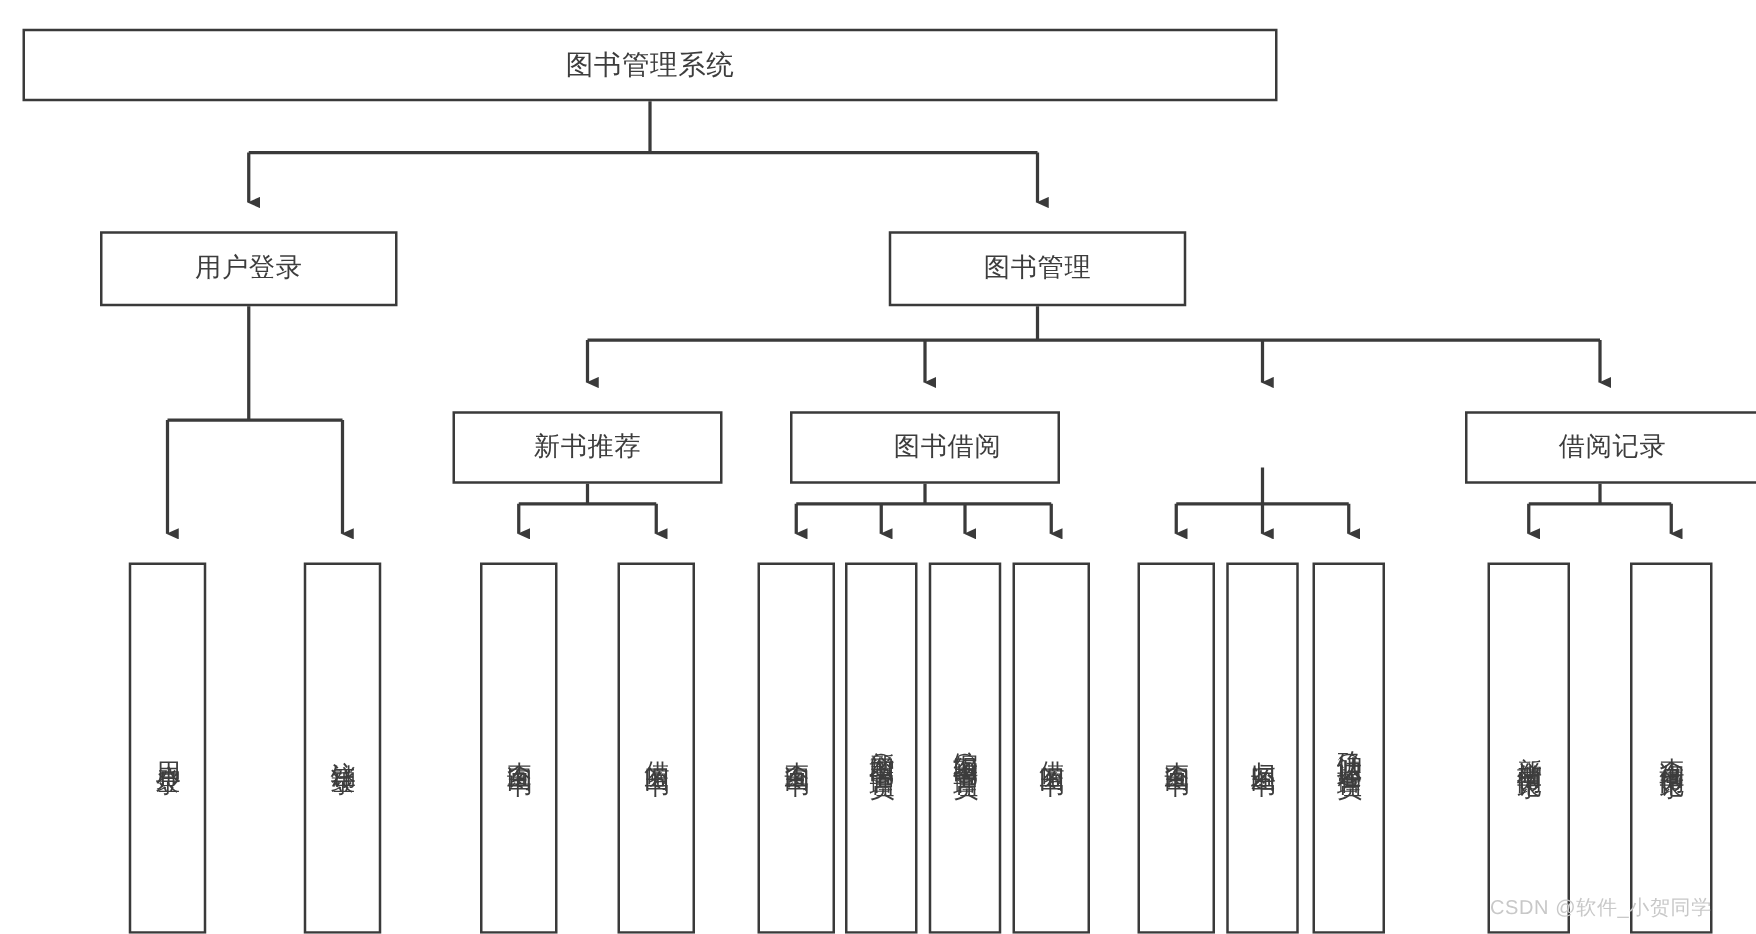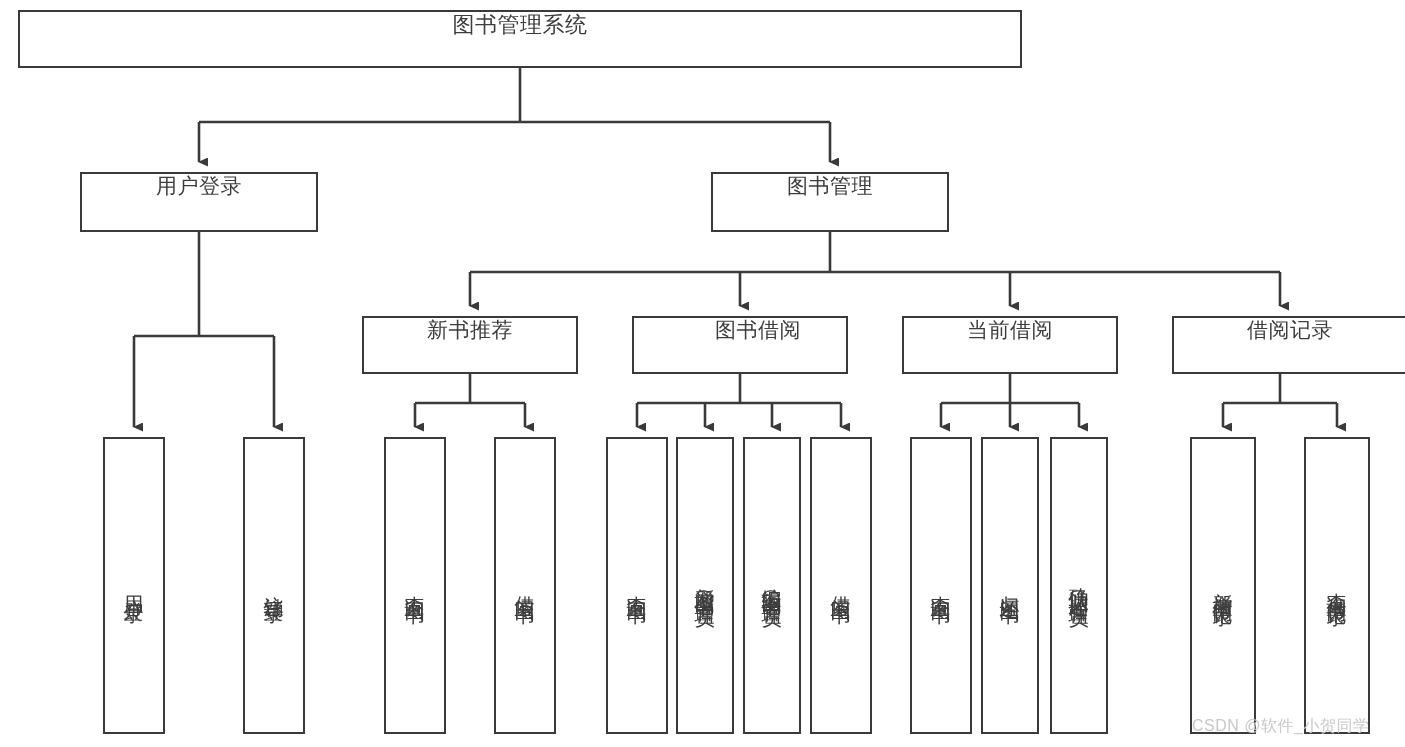--- a/index.html
+++ b/index.html
@@ -27,22 +27,24 @@
     width: 1405px;
     height: 747px;
     pointer-events: none;
   }
   .node {
     position: absolute;
     box-sizing: border-box;
     background: #ffffff;
     border: 2px solid #3a3a3a;
     display: flex;
+    align-items: center;
     justify-content: center;
     overflow: hidden;
+    margin-top: 13px;
   }
   .node-label {
     color: #3d3d3d;
     font-size: 21px;
     line-height: 1.18;
     letter-spacing: 0.5px;
     white-space: nowrap;
     text-align: center;
   }
   .node.vertical .node-label {
@@ -131,23 +133,20 @@
   <div class="node" style="left:362px; top:316px; width:216px; height:58px;">
     <span class="node-label">新书推荐</span>
   </div>
 
   <div class="node" style="left:711px; top:172px; width:238px; height:60px;">
     <span class="node-label">图书管理</span>
   </div>
   <div class="node" style="left:632px; top:316px; width:216px; height:58px;padding-left:36px;">
     <span class="node-label">图书借阅</span>
   </div>
-  <div class="node" style="left:902px; top:316px; width:216px; height:58px;">
-    <span class="node-label">当前借阅</span>
-  </div>
   <div class="node" style="left:1172px; top:316px; width:236px; height:58px;">
     <span class="node-label">借阅记录</span>
   </div>
 
   <div class="node vertical" style="left:103px; top:437px; width:62px; height:297px;">
     <span class="node-label">用户登录</span>
   </div>
   <div class="node vertical" style="left:243px; top:437px; width:62px; height:297px;">
     <span class="node-label">注销登录</span>
   </div>

